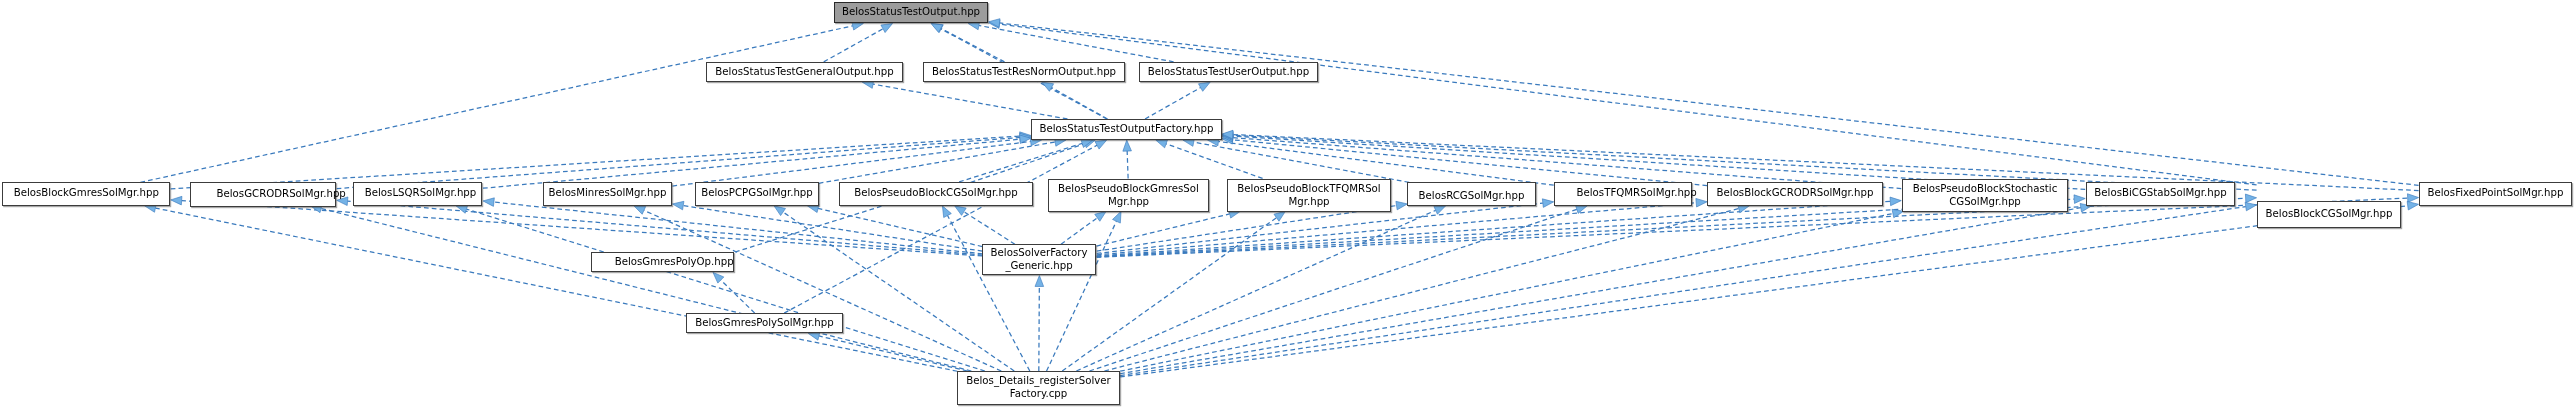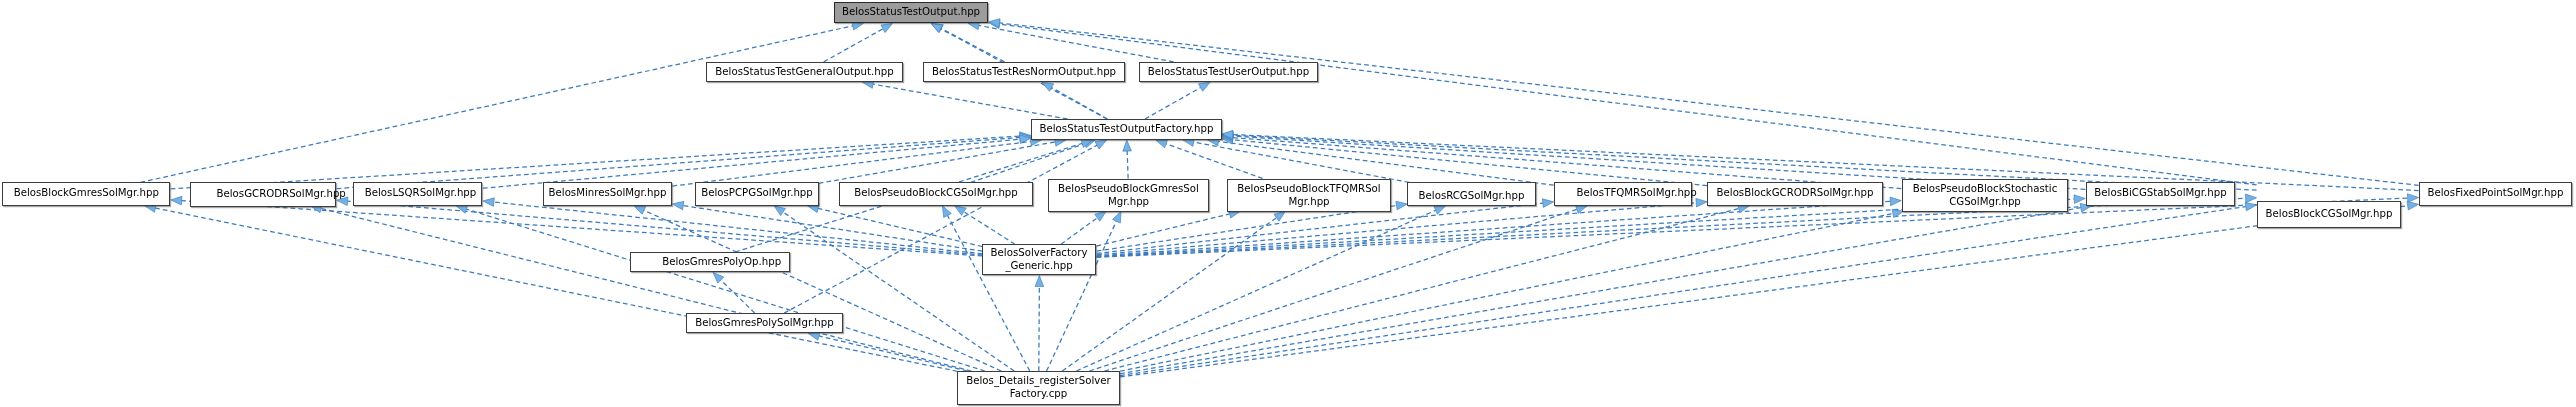--- a/index.html
+++ b/index.html
@@ -166,20 +166,20 @@
     <div class="node" style="left: 1227px; top: 179px; width: 164px; height: 33px;"><span>BelosPseudoBlockTFQMRSol
 Mgr.hpp</span></div>
     <div class="node" style="left: 1407px; top: 182px; width: 129px; height: 23.5px; align-items: flex-end;"><span>BelosRCGSolMgr.hpp</span></div>
     <div class="node" style="left: 1554px; top: 182px; width: 138px; height: 23.5px; padding-left: 32px;"><span>BelosTFQMRSolMgr.hpp</span></div>
     <div class="node" style="left: 1707px; top: 182px; width: 176px; height: 23.5px;"><span>BelosBlockGCRODRSolMgr.hpp</span></div>
     <div class="node" style="left: 1902px; top: 179px; width: 166px; height: 33px;"><span>BelosPseudoBlockStochastic
 CGSolMgr.hpp</span></div>
     <div class="node" style="left: 2086px; top: 182px; width: 149px; height: 23.5px;"><span>BelosBiCGStabSolMgr.hpp</span></div>
     <div class="node" style="left: 2257px; top: 186px; width: 144px; height: 27px; margin-top: 15px;"><span>BelosBlockCGSolMgr.hpp</span></div>
     <div class="node" style="left: 2419px; top: 182px; width: 153px; height: 23.5px;"><span>BelosFixedPointSolMgr.hpp</span></div>
-    <div class="node" style="left: 630px; top: 252px; width: 160px; height: 20.4px; padding-left: 28px;"><span>BelosGmresPolyOp.hpp</span></div>
+    <div class="node" style="left: 591px; top: 252px; width: 143px; height: 20.4px; padding-left: 28px;"><span>BelosGmresPolyOp.hpp</span></div>
     <div class="node" style="left: 982px; top: 244px; width: 114px; height: 31px;"><span>BelosSolverFactory
 _Generic.hpp</span></div>
     <div class="node" style="left: 686px; top: 313px; width: 157px; height: 20.4px;"><span>BelosGmresPolySolMgr.hpp</span></div>
     <div class="node" style="left: 957px; top: 371px; width: 163px; height: 34px;"><span>Belos_Details_registerSolver
 Factory.cpp</span></div>
   </div>
 
 
 </body></html>

